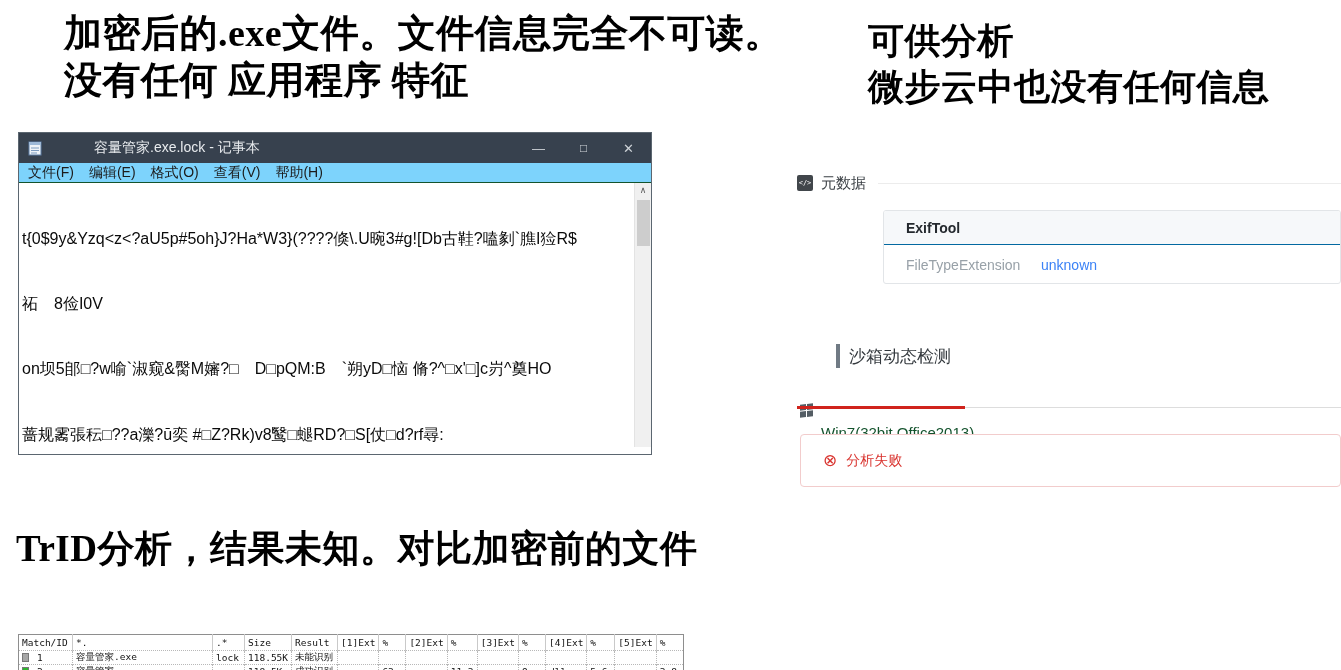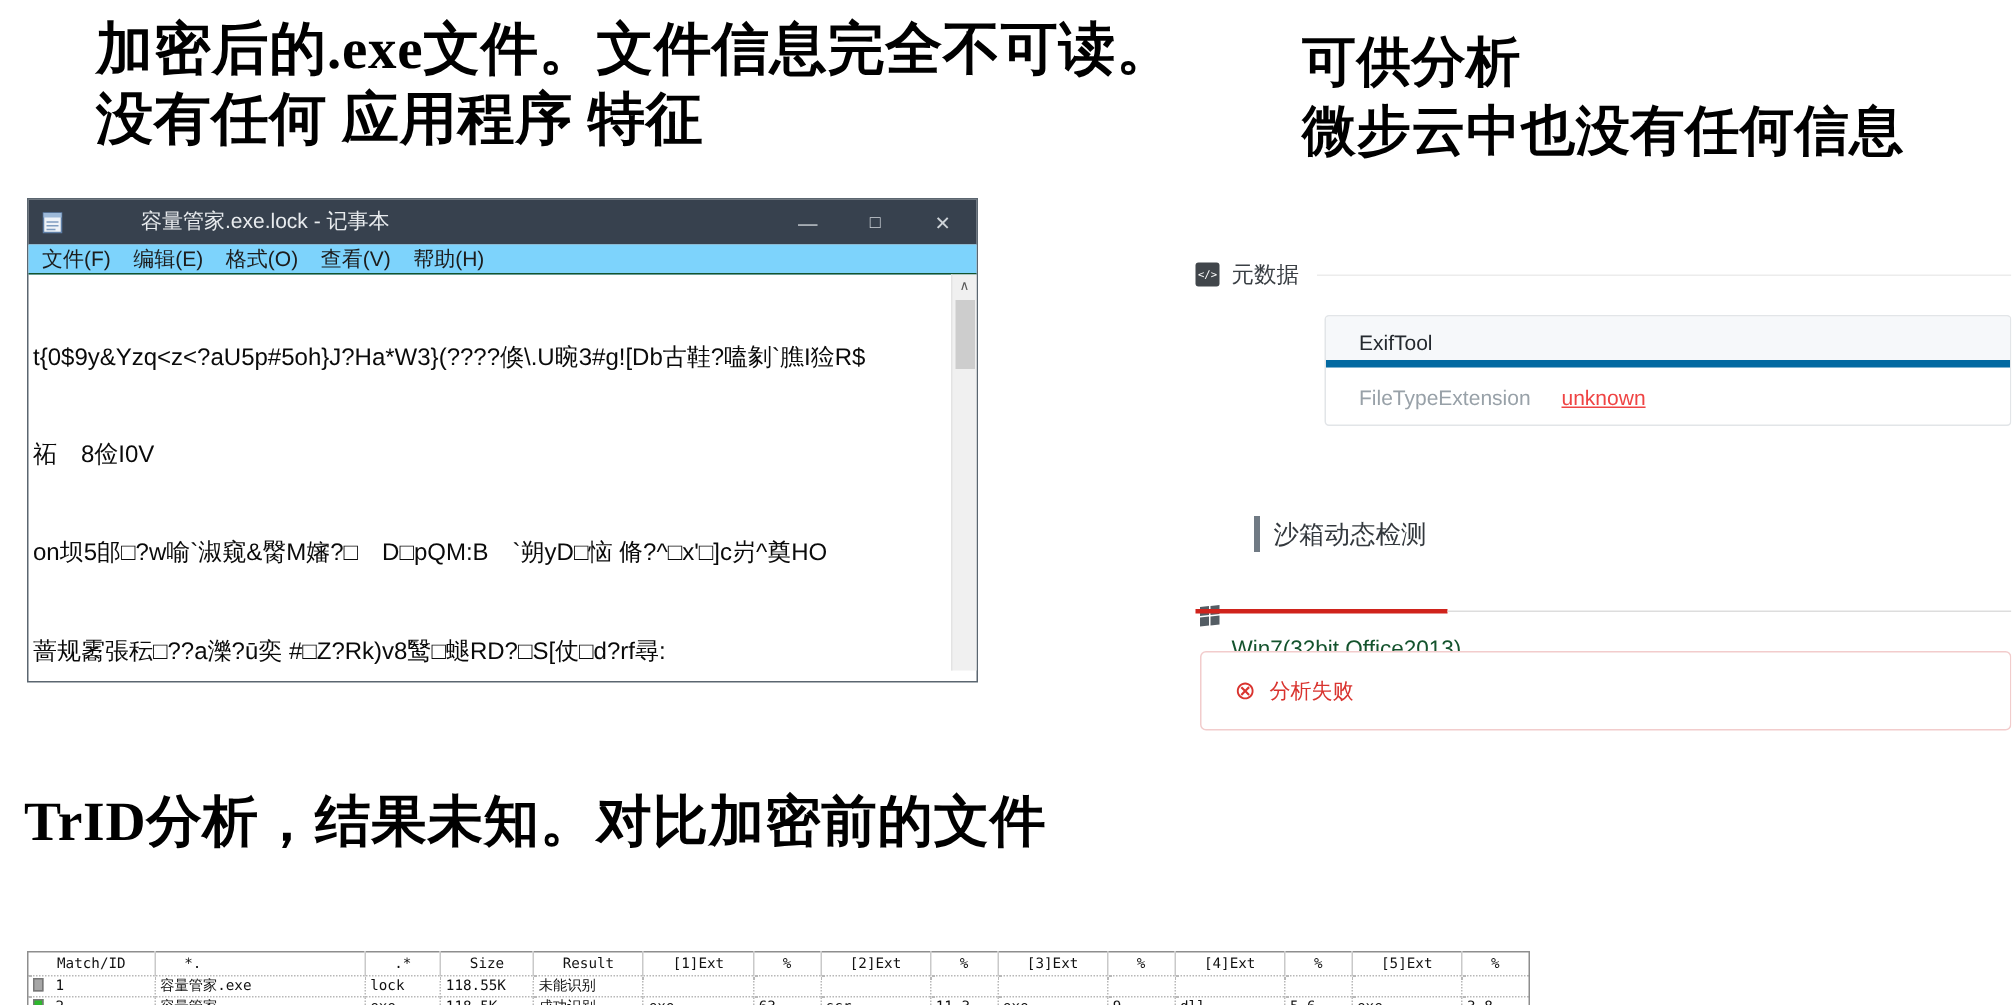--- a/index.html
+++ b/index.html
@@ -42,25 +42,25 @@
   .meta-header { position:absolute; left:797px; top:173px; width:544px; height:20px;
                  display:flex; align-items:center; }
   .code-icon { width:16px; height:16px; background:#41464b; border-radius:2px; color:#fff;
                font-size:7px; line-height:16px; text-align:center; margin-right:8px;
                font-family:"DejaVu Sans Mono", monospace; flex:none; }
   .meta-title { font-size:15px; color:#3a3f44; margin-right:12px; flex:none; }
   .meta-rule { flex:1 1 auto; height:1px; background:#ececec; }
 
   .exif-card { position:absolute; left:883px; top:210px; width:458px; height:74px;
                border:1px solid #e2e5e8; border-radius:3px; background:#fff; overflow:hidden; }
-  .exif-head { height:34px; line-height:34px; background:#f6f8fa; border-bottom:5px solid #0369a1;
-               font-weight:normal; font-size:14px; color:#24292e; padding-left:22px; }
+  .exif-head { height:34px; line-height:34px; background:#f6f8fa; border-bottom:1px solid #0369a1;
+               font-weight:bold; font-size:14px; color:#24292e; padding-left:22px; }
   .exif-row { height:39px; display:flex; align-items:center; padding-left:22px; font-size:14px; }
   .exif-key { width:135px; color:#98a1a8; flex:none; }
-  .exif-val { color:#ef4444;text-decoration:underline; }
+  .exif-val { color:#3b82f6; }
 
   .sandbox-header { position:absolute; left:836px; top:344px; display:flex; align-items:center; }
   .sb-bar { width:4px; height:24px; background:#707a84; margin-right:9px; flex:none; }
   .sb-title { font-size:17px; color:#33383d; }
 
   .sandbox-tab { position:absolute; left:800px; top:380px; display:flex; align-items:center;
                  cursor:pointer; }
   .win-icon { width:13px; height:13px; display:grid; grid-template-columns:1fr 1fr;
               grid-template-rows:1fr 1fr; gap:1.5px; margin-right:8px;
               transform:skewY(-6deg); flex:none; }
@@ -74,21 +74,21 @@
                border:1px solid #f2cccc; border-radius:4px; background:#fff;
                display:flex; align-items:center; padding-left:22px; }
   .err-icon { color:#d9332e; font-size:17px; margin-right:9px; line-height:1; }
   .err-text { color:#d9332e; font-size:14px; }
 
   
   .trid-table { position:absolute; left:18px; top:634px; border-collapse:collapse;
                 table-layout:fixed; font-family:"DejaVu Sans Mono", monospace;
                 font-size:9.5px; color:#111; background:#fff;
                 border:1px solid #8e8e8e; }
-  .trid-table th { font-weight:normal; text-align:left; height:16px; padding:1px 19px;
+  .trid-table th { font-weight:normal; text-align:left; height:16px; padding:1px 3px;
                    border-left:1px solid #c9c9c9; white-space:nowrap; overflow:hidden;margin-top:36px; }
   .trid-table td { height:12px; padding:0 3px; border-left:1px dotted #b8b8b8;
                    border-top:1px dotted #b8b8b8; white-space:nowrap; overflow:hidden; }
   .trid-table th:first-child, .trid-table td:first-child { border-left:none; }
   .ind { display:inline-block; width:7px; height:9px; vertical-align:-1px; margin-right:8px;
          border:1px solid #777; }
 
   .u { text-decoration:none; }
 </style>
 </head>

